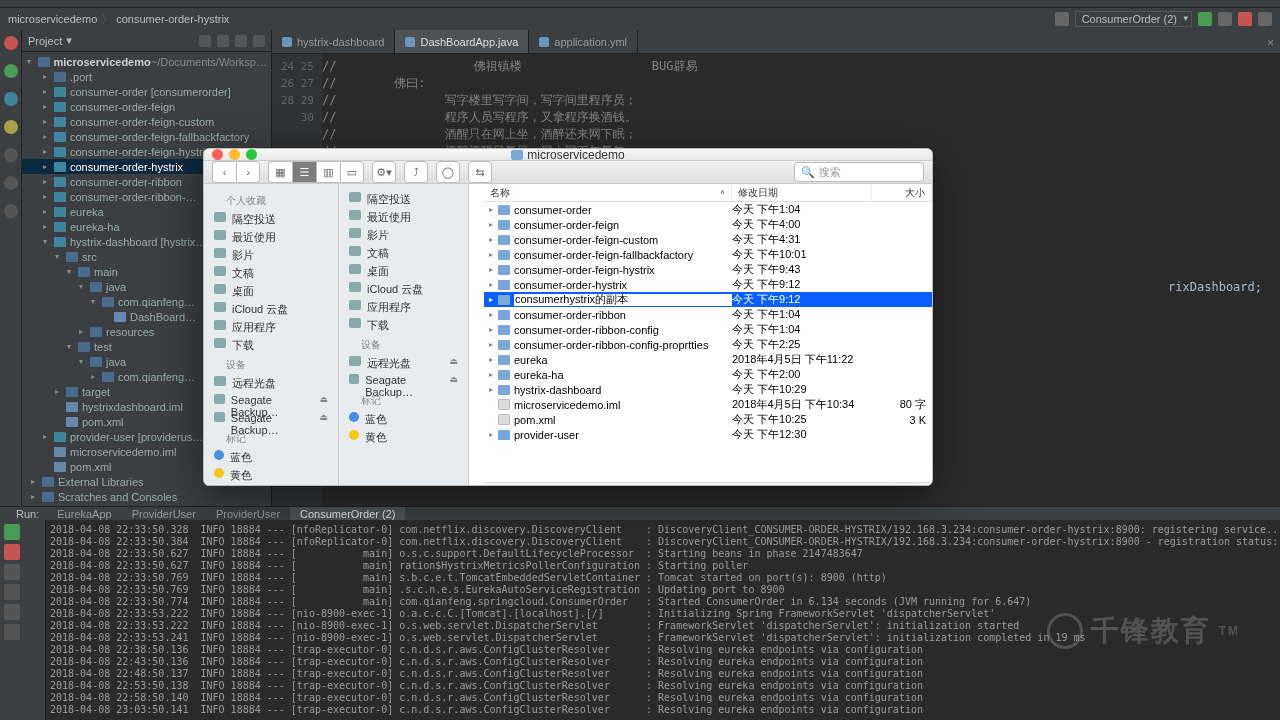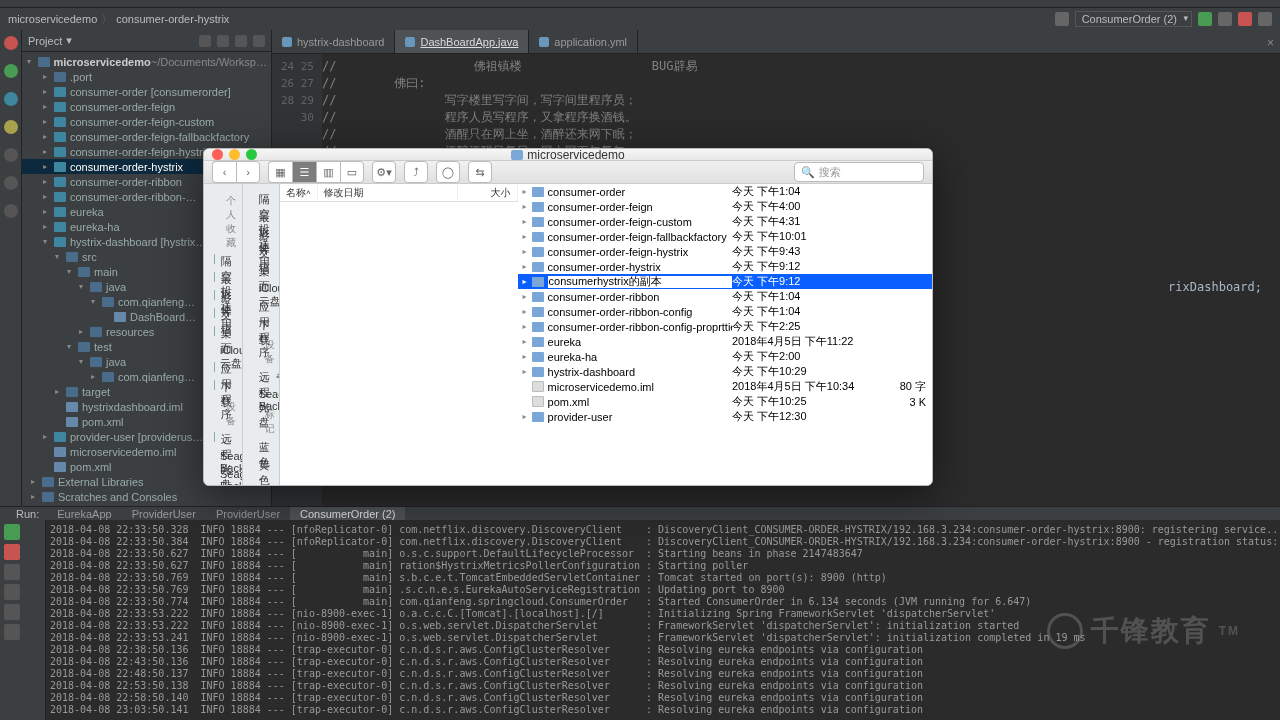--- a/index.html
+++ b/index.html
@@ -33,21 +33,21 @@
 .tree-icon { width: 12px; height: 10px; margin: 0 4px; display: inline-block; }
 .tree-icon.folder { background: #4a6b8a; border-radius: 1px; }
 .tree-icon.module { background: #3e86a0; border-radius: 1px; }
 .tree-icon.file { background: #68a; border-radius: 1px; }
 .tree-row em { font-style: normal; color: #888; }
 
 .editor { flex: 1; display: flex; flex-direction: column; background: #2b2b2b; }
 .tabs-row { height: 24px; background: #3c3f41; border-bottom: 1px solid #222; display: flex; align-items: stretch; }
 .tab { display: flex; align-items: center; padding: 0 10px; color: #999; border-right: 1px solid #222; font-size: 11px; gap: 5px; }
 .tab .ticon { width: 10px; height: 10px; background: #6897bb; border-radius: 2px; }
-.tab.active { background: #4e5254; color: #ddd; text-decoration: underline; }
+.tab.active { background: #4e5254; color: #ddd; }
 .editor-body { flex: 1; display: flex; }
 .gutter { width: 50px; background: #313335; color: #606366; text-align: right; padding: 4px 8px 0 0; font-family: Menlo, monospace; font-size: 11px; line-height: 17px; }
 .code { flex: 1; font-family: Menlo, monospace; font-size: 12px; line-height: 17px; padding-top: 4px; color: #808080; white-space: pre; overflow: hidden; }
 .close-x { position: absolute; right: 6px; top: 36px; color: #888; cursor: pointer; font-size: 12px; }
 
 .run-panel { height: 214px; background: #2b2b2b; border-top: 1px solid #222; display: flex; flex-direction: column; }
 .run-tabs { height: 20px; background: #3c3f41; display: flex; align-items: center; gap: 0; font-size: 11px; }
 .run-tabs .rtab { padding: 0 10px; color: #999; height: 100%; display: flex; align-items: center; }
 .run-tabs .rtab.active { background: #4e5254; color: #ddd; }
 .run-tabs .runlabel { padding: 0 8px; color: #bbb; margin-left: 8px; }
@@ -76,21 +76,21 @@
 .ft-search { margin-left: auto; width: 130px; height: 20px; background: #fff; border: 1px solid #bbb; border-radius: 4px; display: flex; align-items: center; padding: 0 6px; color: #999; font-size: 11px; gap: 4px; }
 
 .finder-body { flex: 1; display: flex; }
 .finder-sidebar { width: 135px; background: #e8ecef; border-right: 1px solid #ccc; padding: 6px 0; font-size: 11px; overflow-y: auto; }
 .sb-section { color: #888; font-size: 10px; padding: 4px 22px 2px; }
 .sb-item { display: flex; align-items: flex-start; padding: 2px 10px; color: #333; gap: 6px; height: 18px; }
 .sb-item .sicon { width: 12px; height: 10px; background: #8aa; border-radius: 2px; }
 .sb-item.tag .sicon { border-radius: 50%; width: 10px; height: 10px; }
 .sb-item .eject { margin-left: auto; color: #888; font-size: 9px; }
 
-.finder-list { flex: 1; display: flex; flex-direction: row; background: #fff; }
+.finder-list { flex: 1; display: flex; flex-direction: column; background: #fff; padding-left: 15px; }
 .list-header { height: 18px; display: flex; border-bottom: 1px solid #ddd; font-size: 10px; color: #333; }
 .list-header div { padding: 2px 6px; border-right: 1px solid #eee; }
 .col-name { flex: 1; display: flex; align-items: center; }
 .col-name .sort { margin-left: auto; font-size: 8px; }
 .col-date { width: 140px; }
 .col-size { width: 60px; text-align: right; }
 .list-body { flex: 1; overflow-y: auto; font-size: 11px; }
 .list-row { display: flex; height: 15px; align-items: center; color: #000; }
 .list-row.selected { background: #0a60ff; color: #fff; }
 .list-row .disclose { width: 14px; text-align: center; font-size: 8px; color: #888; }

